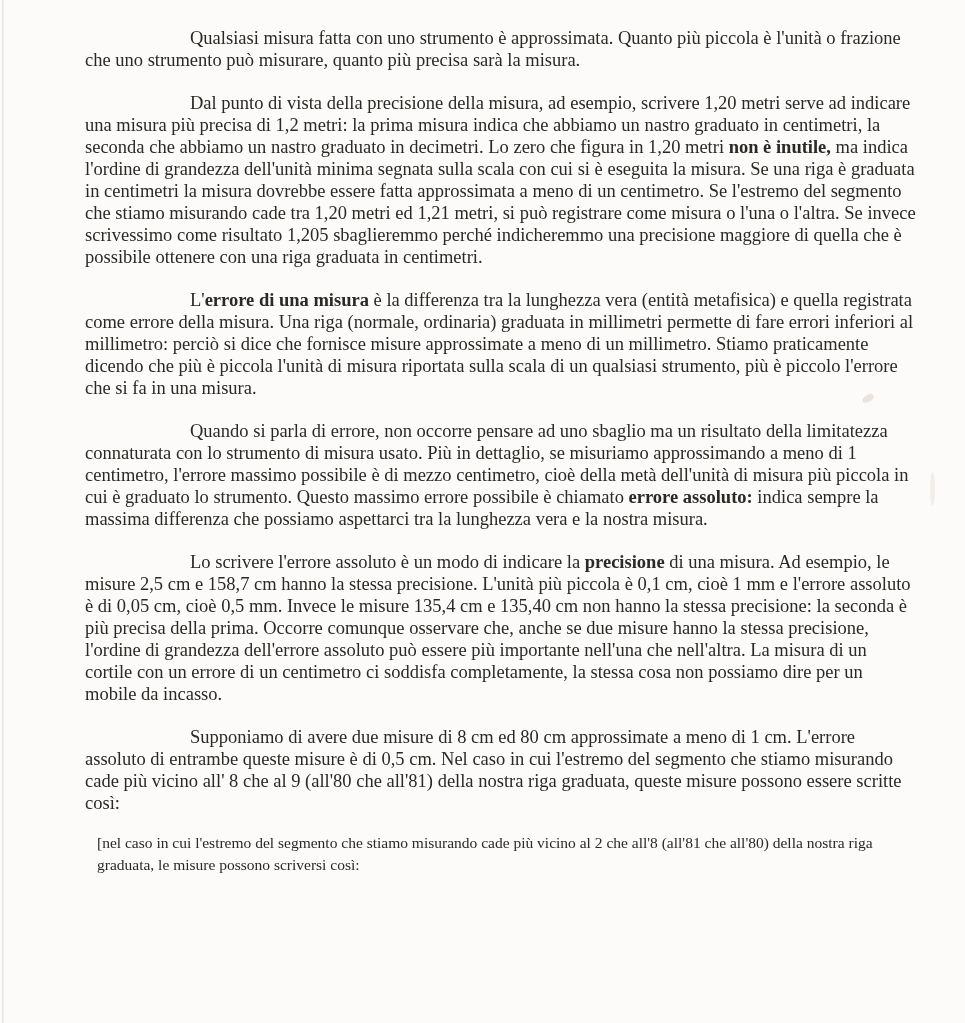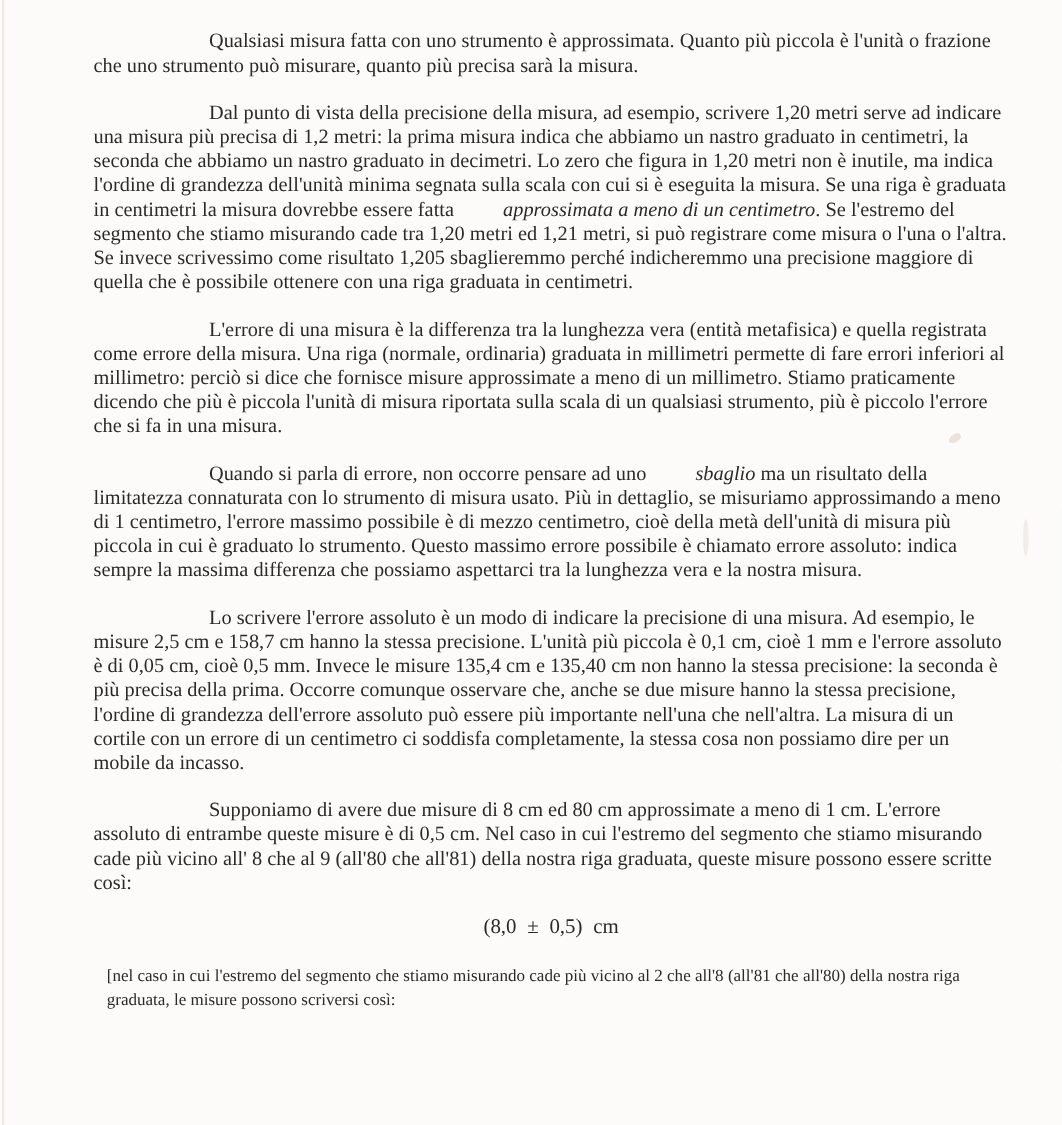--- a/index.html
+++ b/index.html
@@ -32,22 +32,22 @@
     transform:rotate(-28deg);
   }
   .speck-2{
     position:absolute;left:930px;top:472px;width:5px;height:34px;
     background:#eae5dd;opacity:.6;border-radius:50%;
   }
   p.body-par{
     margin:0 0 21px 0;
     text-indent:105px;
   }
-  .b{font-weight:normal;}
-  .i{font-style:italic;margin-left:40px;}
+  .b{font-weight:bold;}
+  .i{}
   .formula{
     text-align:center;
     margin:0 0 23px 0;
     font-size:19px;
     word-spacing:5px;
     text-indent:0;
   }
   .formula-block{margin-top:-3px;}
   .footnote{
     margin:0 0 0 12px;
@@ -68,20 +68,19 @@
 
   <p class="body-par"><span>L'</span><span class="b">errore di una misura</span><span> è la differenza tra la lunghezza vera (entità metafisica) e quella registrata come errore della misura. Una riga (normale, ordinaria) graduata in millimetri permette di fare errori inferiori al millimetro: perciò si dice che fornisce misure approssimate a meno di un millimetro. Stiamo praticamente dicendo che più è piccola l'unità di misura riportata sulla scala di un qualsiasi strumento, più è piccolo l'errore che si fa in una misura.</span></p>
 
   <p class="body-par"><span>Quando si parla di errore, non occorre pensare ad uno </span><span class="i">sbaglio</span><span> ma un risultato della limitatezza connaturata con lo strumento di misura usato. Più in dettaglio, se misuriamo approssimando a meno di 1 centimetro, l'errore massimo possibile è di mezzo centimetro, cioè della metà dell'unità di misura più piccola in cui è graduato lo strumento. Questo massimo errore possibile è chiamato </span><span class="b">errore assoluto:</span><span> indica sempre la massima differenza che possiamo aspettarci tra la lunghezza vera e la nostra misura.</span></p>
 
   <p class="body-par"><span>Lo scrivere l'errore assoluto è un modo di indicare la </span><span class="b">precisione</span><span> di una misura. Ad esempio, le misure 2,5 cm e 158,7 cm  hanno la stessa precisione. L'unità più piccola è 0,1 cm, cioè 1 mm e l'errore assoluto è di 0,05 cm, cioè 0,5 mm. Invece le misure 135,4 cm e 135,40 cm non hanno la stessa precisione: la seconda è più precisa della prima. Occorre comunque osservare che, anche se due misure hanno la stessa precisione, l'ordine di grandezza dell'errore assoluto può essere più importante nell'una che nell'altra. La misura di un cortile con un errore di un centimetro ci soddisfa completamente, la stessa cosa non possiamo dire per un mobile da incasso.</span></p>
 
   <p class="body-par"><span>Supponiamo di avere due misure di 8 cm ed 80 cm approssimate a meno di 1 cm. L'errore assoluto di entrambe queste misure è di 0,5 cm. Nel caso in cui l'estremo del segmento che stiamo misurando cade più vicino all' 8 che al 9 (all'80 che all'81) della nostra riga graduata, queste misure possono essere scritte così:</span></p>
 
   <div class="formula-block">
-    <div class="formula">(8,0 ± 0,5) cm</div>
   </div>
 
   <div class="footnote">[nel caso in cui l'estremo del segmento che stiamo misurando cade più vicino al 2 che all'8 (all'81 che all'80) della nostra riga graduata, le misure possono scriversi così:</div>
 
   <div class="speck-1"></div>
   <div class="speck-2"></div>
 </div>
 
 </body></html>

